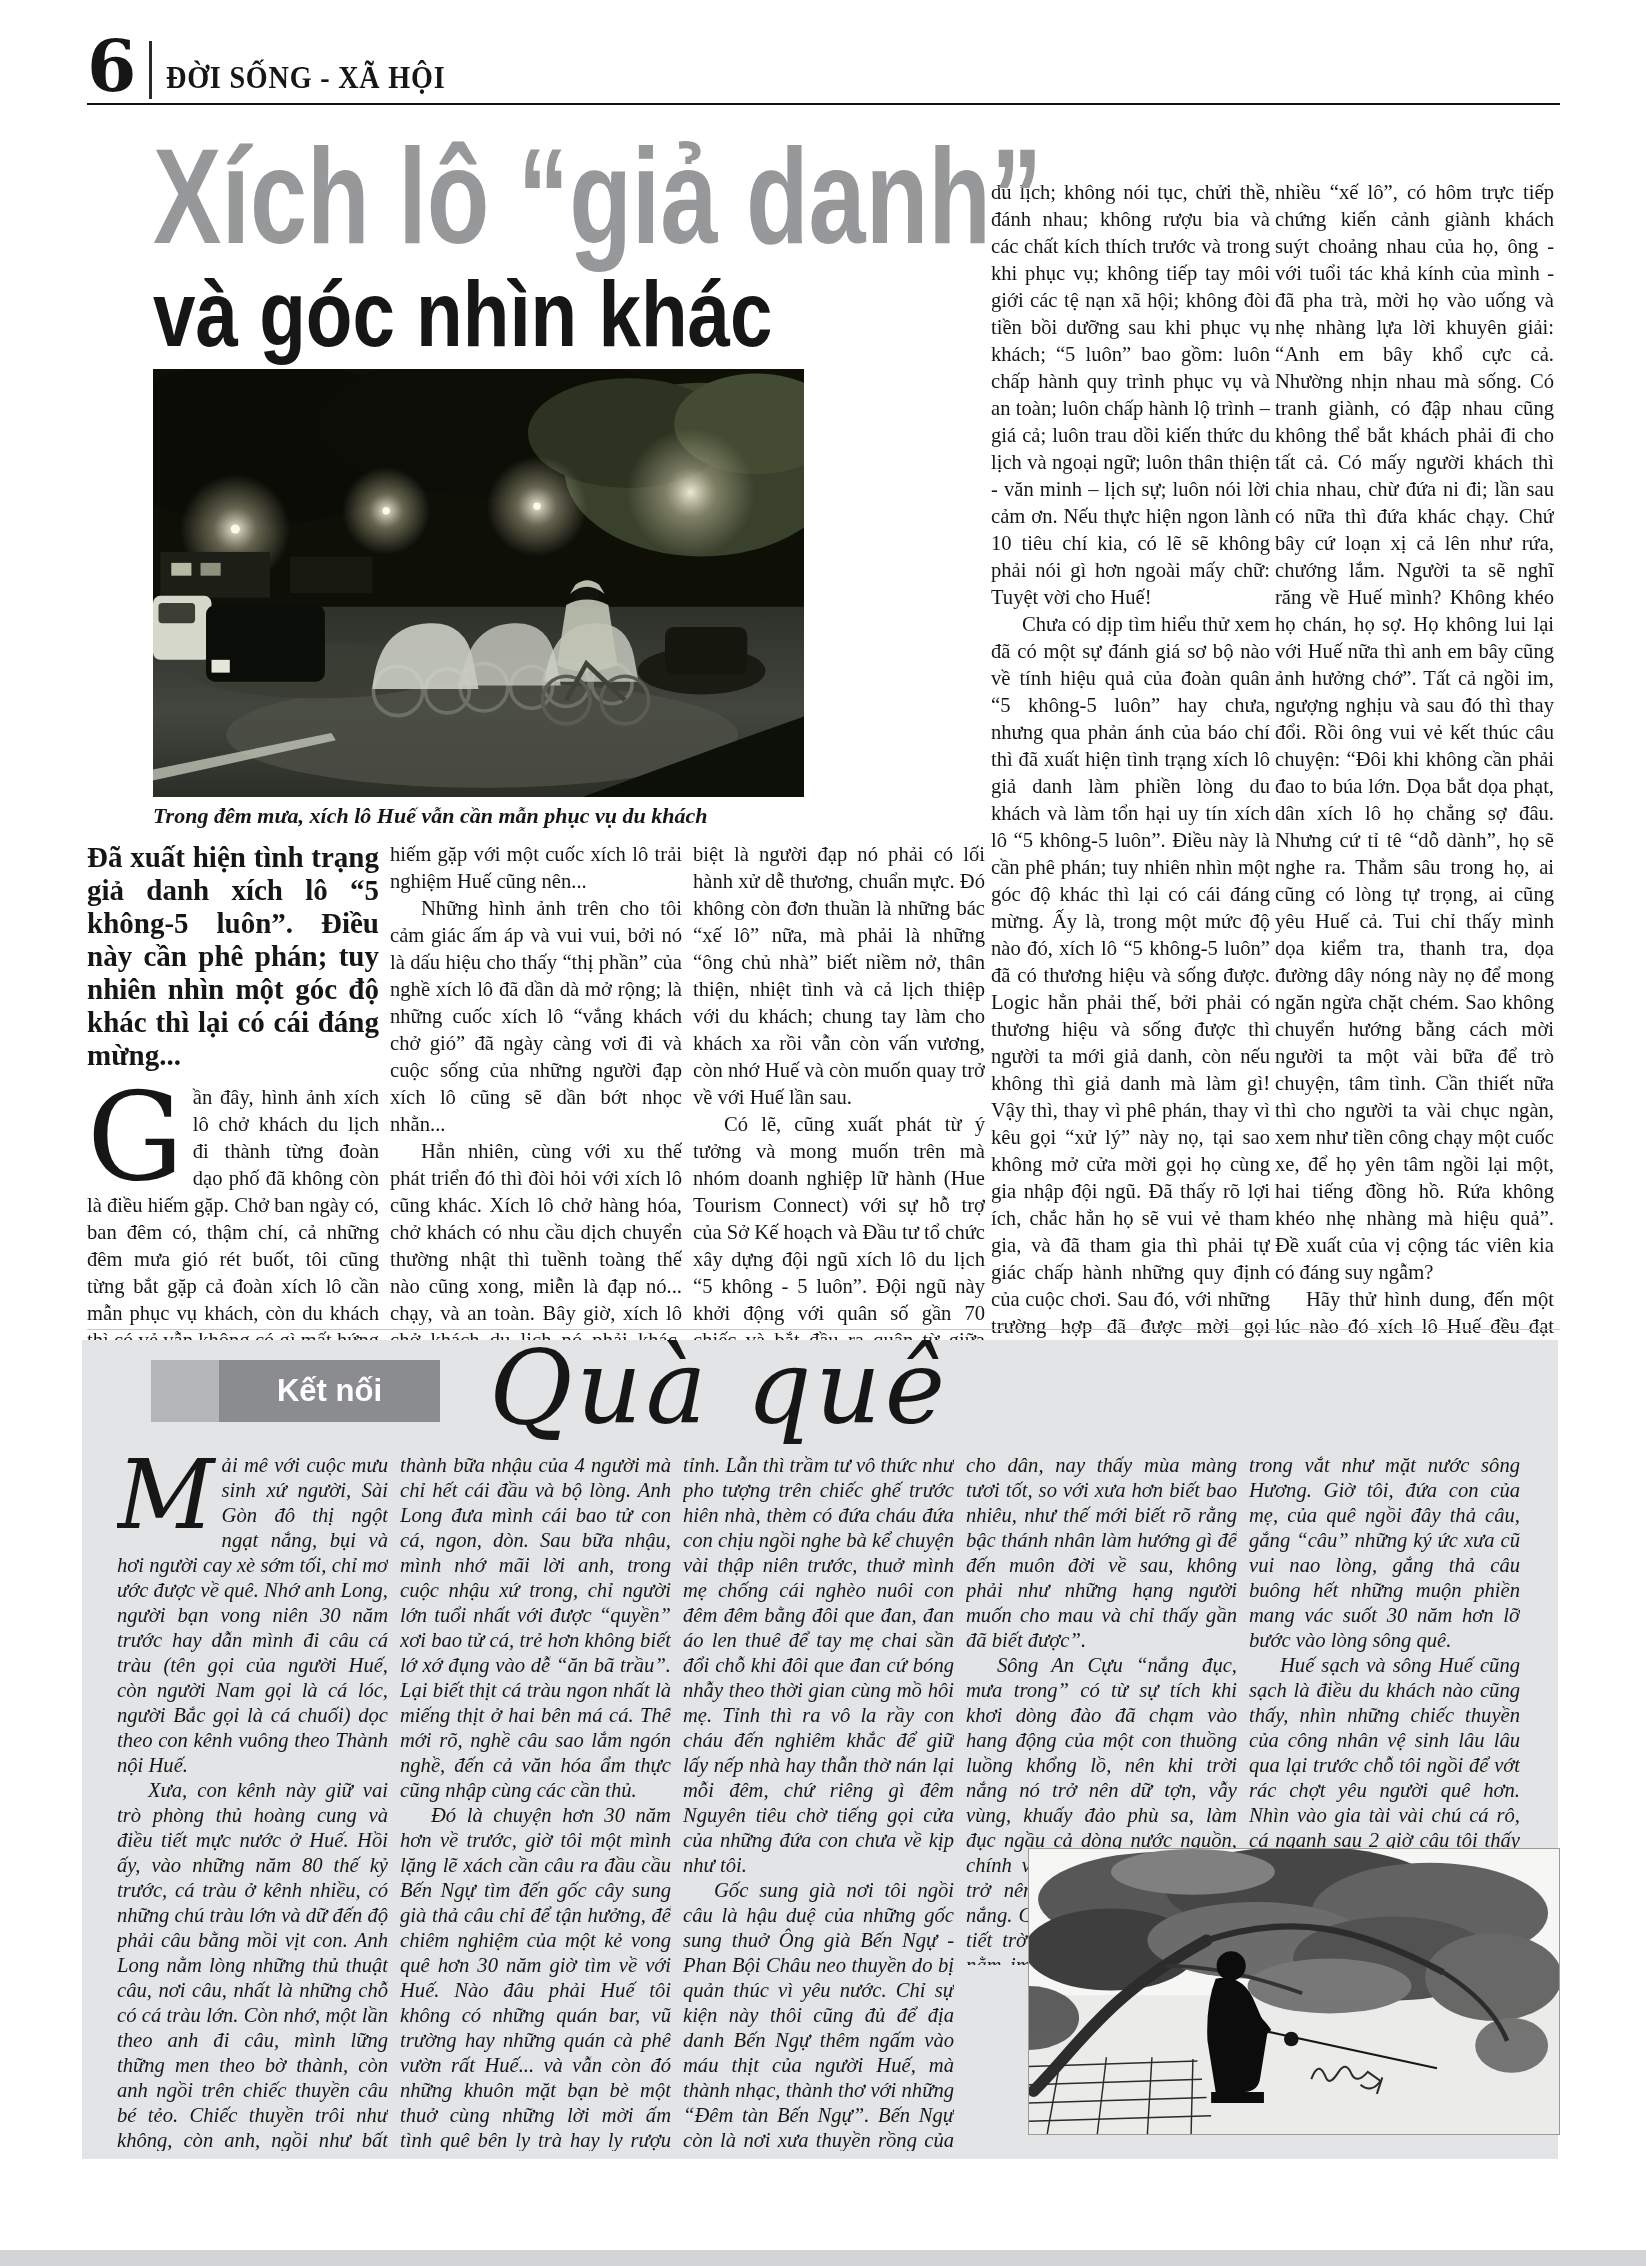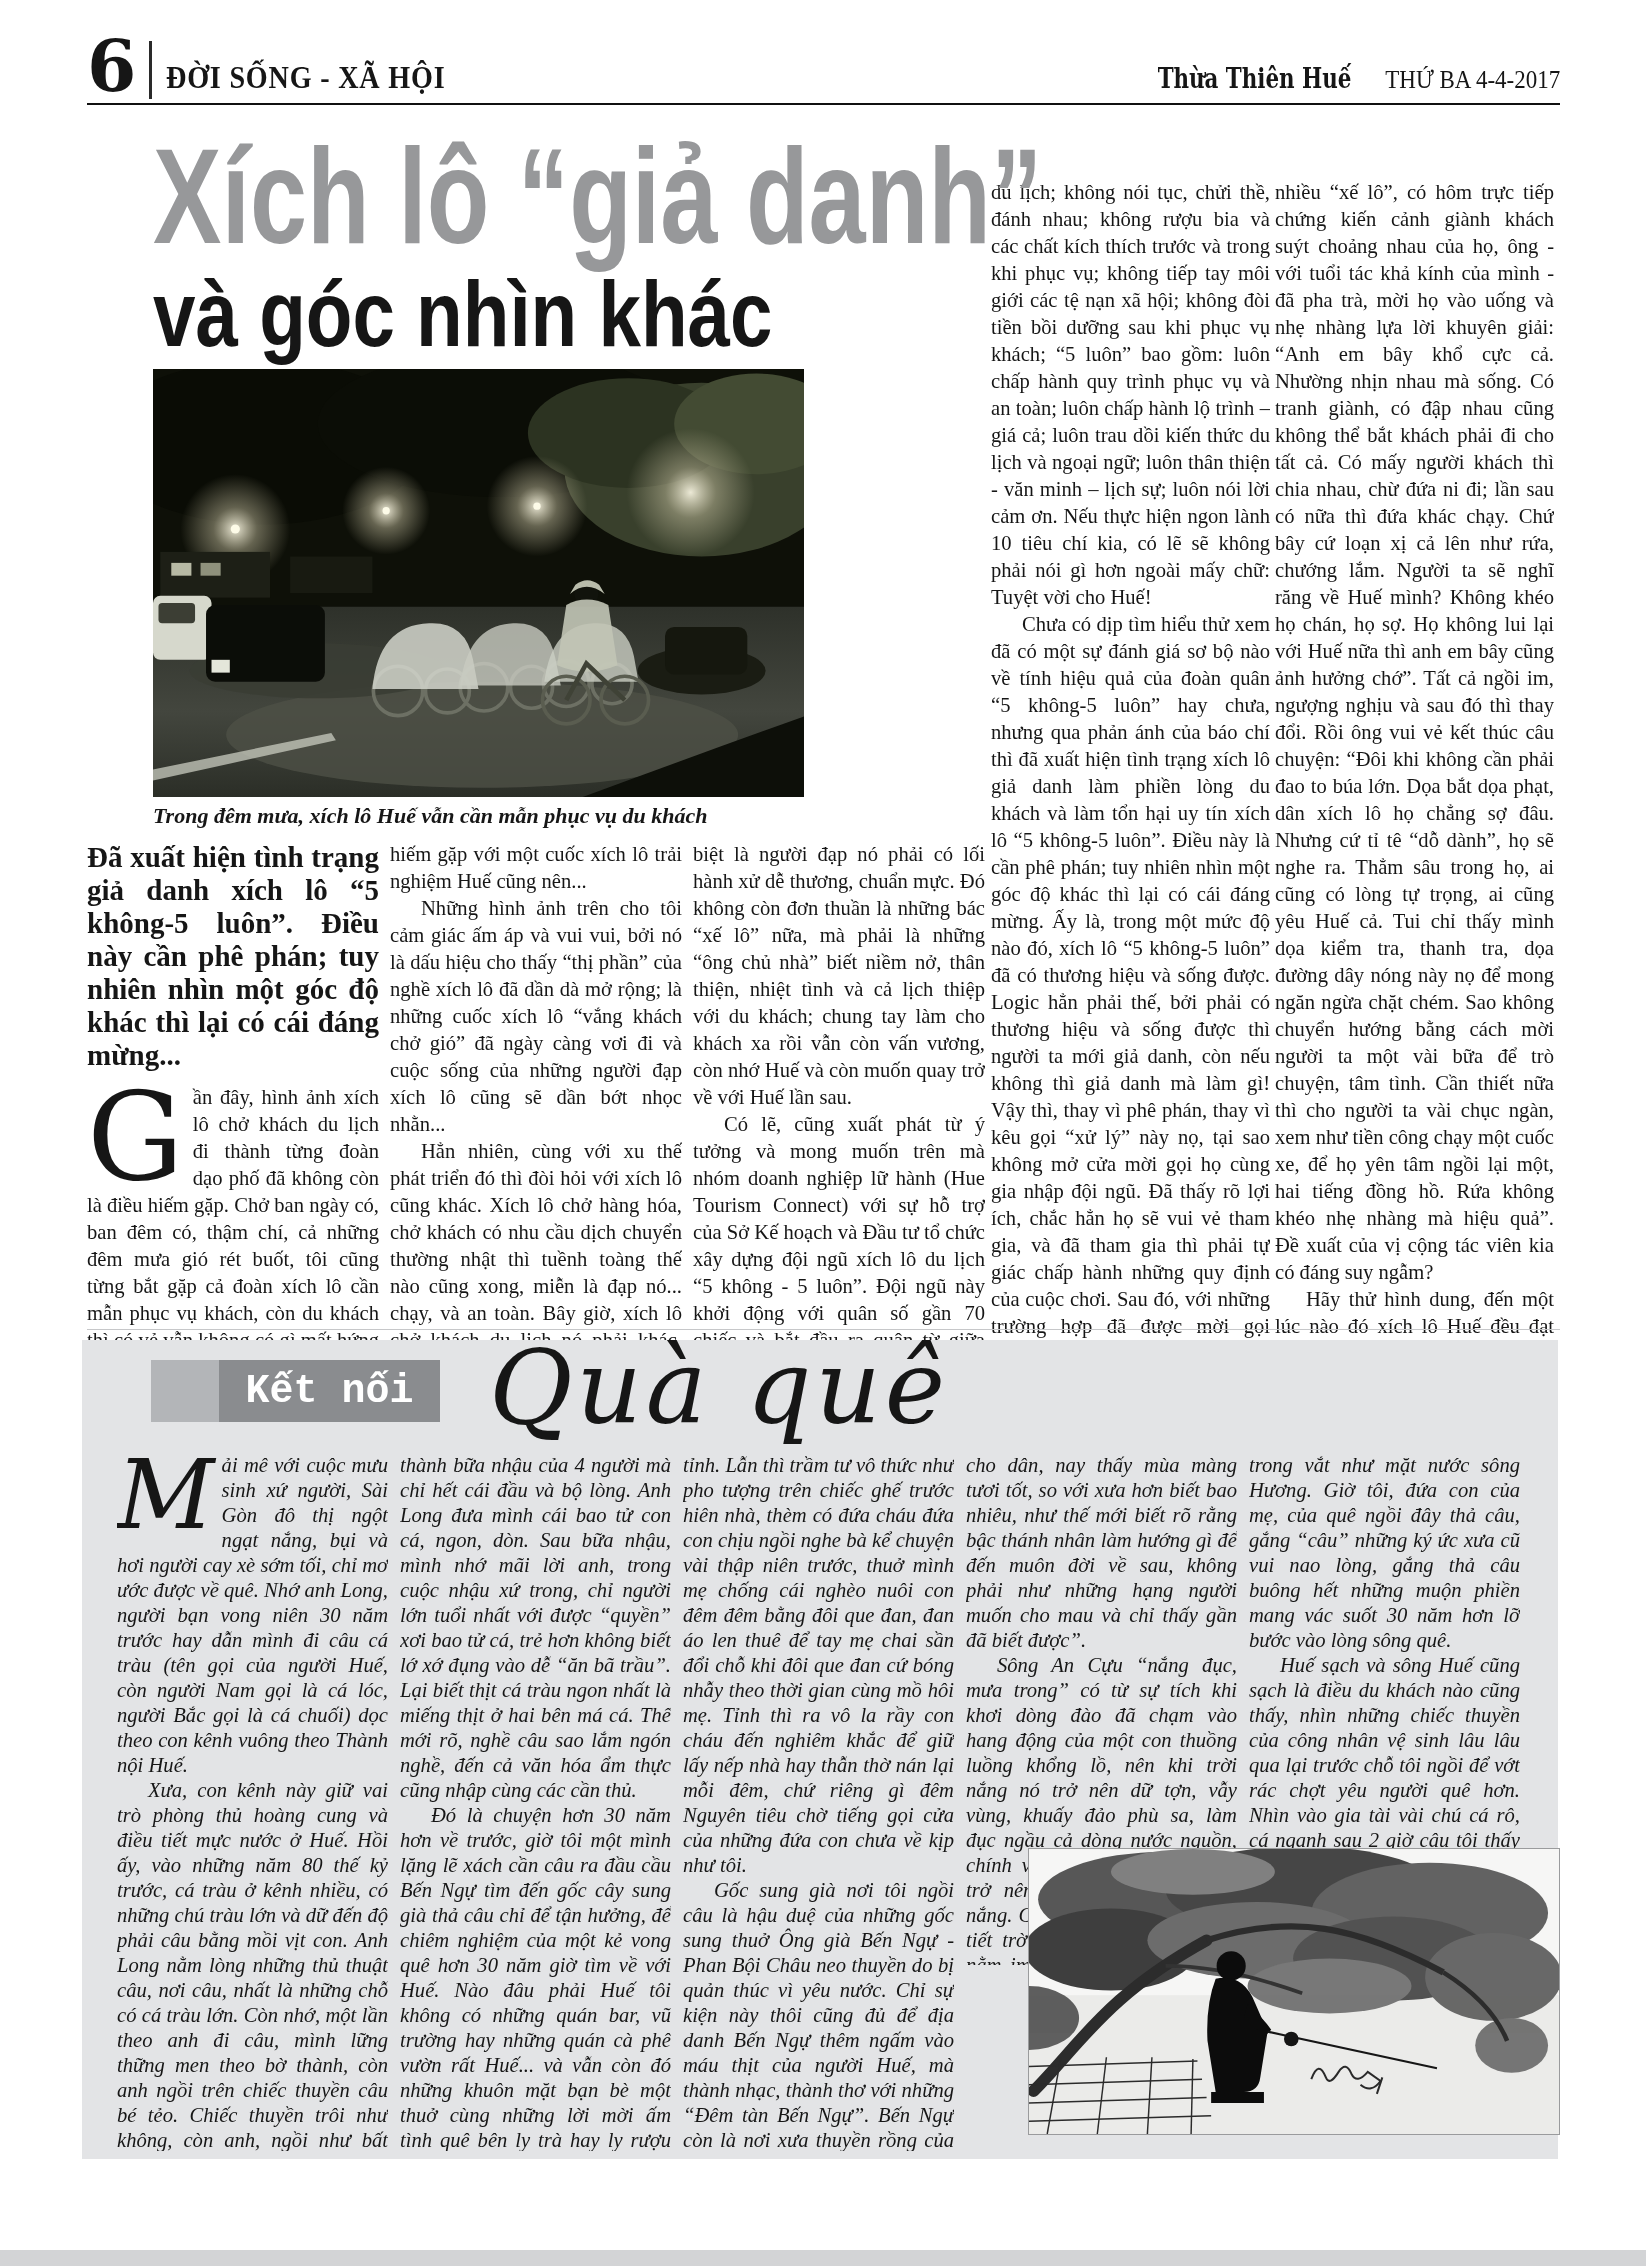--- a/index.html
+++ b/index.html
@@ -43,21 +43,21 @@
        padding:5.5px 9.1px 0 0;}
 
   
   .mid-rule{position:absolute;left:87px;top:1329px;width:1473px;height:0.9px;background:#c6c7c9;}
 
   
   .art2{position:absolute;left:82px;top:1340px;width:1476px;height:819px;background:#e3e4e6;}
   .kicker{position:absolute;left:69px;top:20px;height:62px;display:flex;}
   .kicker-light{width:68px;height:62px;background:#b3b5b8;}
   .kicker-dark{width:221px;height:62px;background:#8a8c8f;display:flex;align-items:center;justify-content:center;}
-  .kicker-label{font-family:Liberation Mono, monospace;font-weight:bold;font-size:40px;color:#ffffff;}
+  .kicker-label{font-family:Liberation Sans, sans-serif;font-weight:bold;font-size:31px;color:#ffffff;}
   .art2-title{position:absolute;left:407px;top:-7.3px;font-family:"DejaVu Serif",serif;
        font-style:italic;font-size:102px;line-height:110px;letter-spacing:3.7px;}
   .a2-cols{position:absolute;left:35px;top:113px;width:1418px;display:flex;gap:12px;}
   .a2-cols .col{width:271px;flex:none;font-style:italic;font-size:20.6px;line-height:25px;}
   .a2-tall{height:698px;overflow:hidden;}
   .a2-short{height:512px;overflow:hidden;}
   .dropcap2{float:left;font-family:"DejaVu Serif",serif;font-style:italic;font-size:95px;
        line-height:77px;padding:3.7px 7.3px 0 0;}
   .illus{position:absolute;left:946px;top:508px;width:532px;height:287px;background:#fbfbfa;
        border:0.9px solid #9a9b9d;box-sizing:border-box;}
@@ -67,24 +67,20 @@
 </style>
 </head>
 <body>
 
 <div class="page">
 
   <div class="hdr">
     <div class="pagenum">6</div>
     <div class="hdr-bar"></div>
     <div class="section-title">ĐỜI SỐNG - XÃ HỘI</div>
-    <div class="hdr-right">
-      <div class="masthead">Thừa Thiên Huế</div>
-      <div class="issue-date">THỨ BA 4-4-2017</div>
-    </div>
   </div>
 
   <div class="art1">
     <div class="a1-left">
       <div class="hl1">Xích lô “giả danh”</div>
       <div class="hl2">và góc nhìn khác</div>
 
       <div class="photo">
         <svg viewBox="0 0 712 468" preserveAspectRatio="none">
           <defs>

